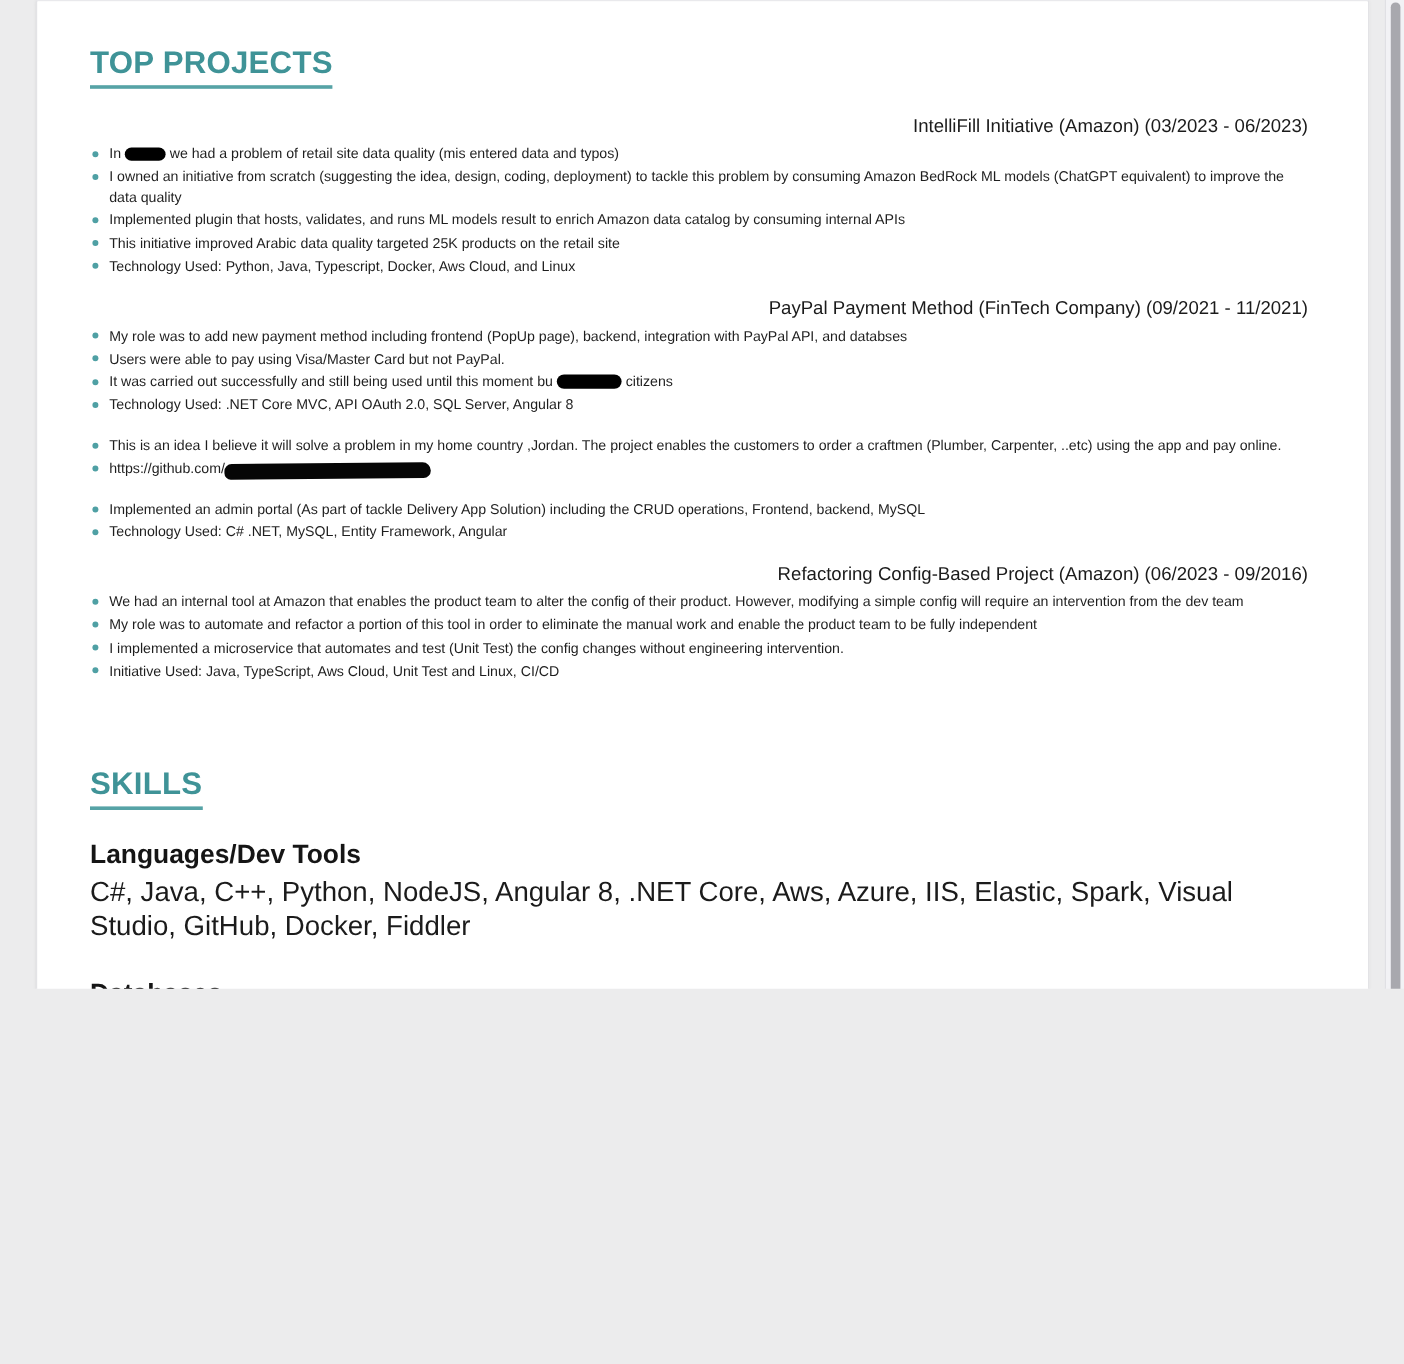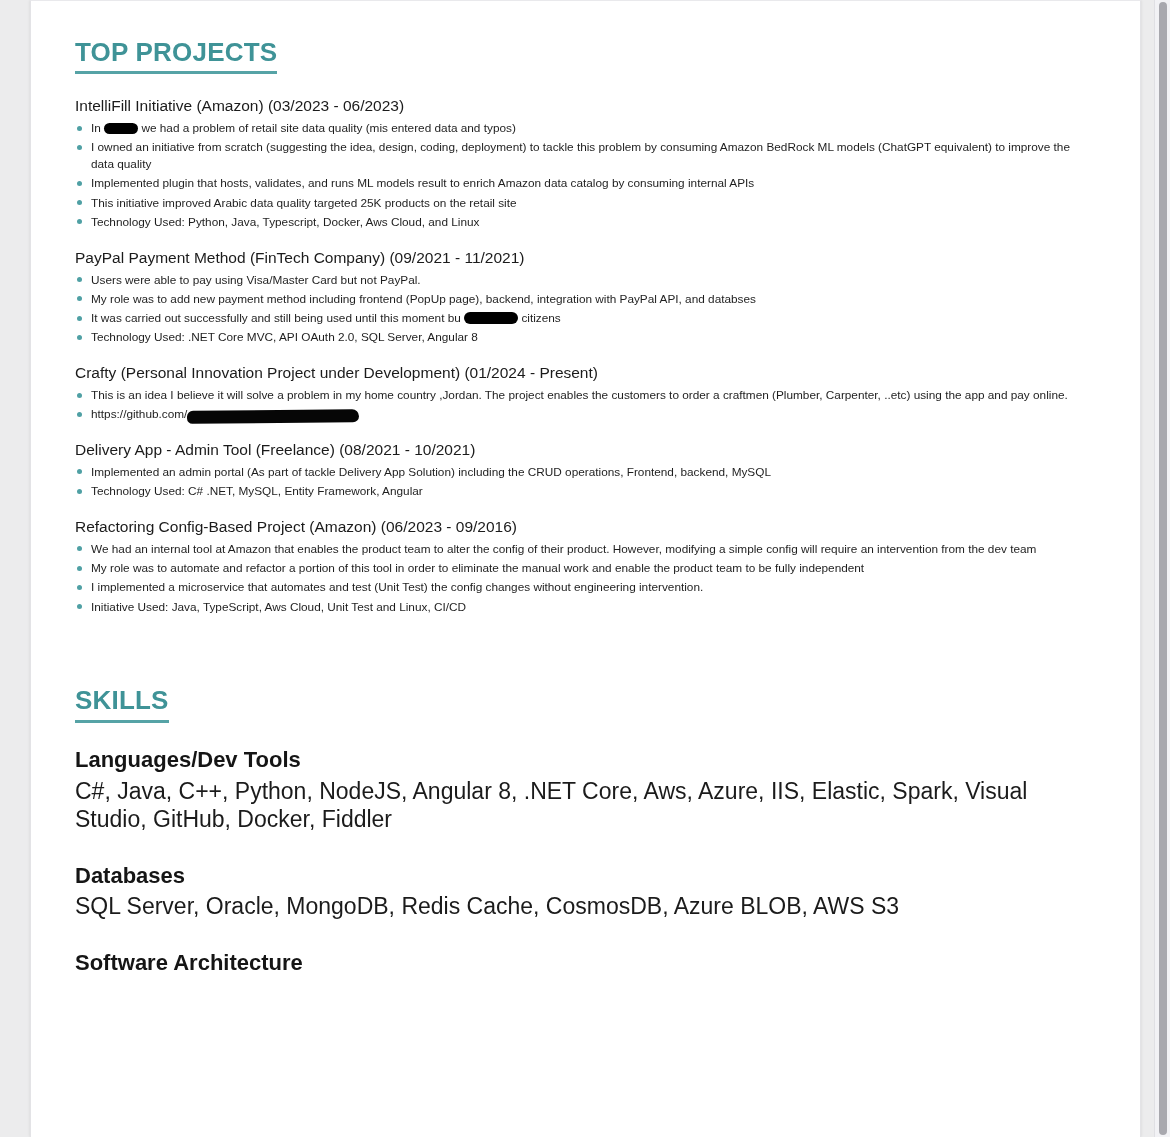--- a/index.html
+++ b/index.html
@@ -9,21 +9,21 @@
     width: 1170px;
     height: 1137px;
     background: #ececed;
     font-family: "Liberation Sans", sans-serif;
     overflow: hidden;
   }
 
   #viewer {
     position: relative;
     width: 1170px;
-    height: 1137px;
+    height: 824px;
     background: #ececed;
     overflow: hidden;
   }
 
   
   #page {
     position: absolute;
     left: 30px;
     top: 0;
     width: 1111px;
@@ -55,20 +55,21 @@
   .section-head-wrap { margin: 0 0 22px 0; }
 
   
   .project { margin-bottom: 17px; }
   .project-title {
     font-size: 15.5px;
     color: #1b1b1b;
     font-weight: normal;
     line-height: 1.35;
     margin: 0 0 3px 0;
+    text-align: right;
   }
   .bullets { list-style: none; margin: 0; padding: 0; }
   .bullet {
     position: relative;
     padding-left: 16px;
     font-size: 11.8px;
     line-height: 1.42;
     color: #1e1e1e;
     margin-bottom: 2.5px;
   }
@@ -165,35 +166,33 @@
                 <li class="bullet"><span>In </span><span class="redact redact-sm"></span><span> we had a problem of retail site data quality (mis entered data and typos)</span></li>
                 <li class="bullet"><span>I owned an initiative from scratch (suggesting the idea, design, coding, deployment) to tackle this problem by consuming Amazon BedRock ML models (ChatGPT equivalent) to improve the data quality</span></li>
                 <li class="bullet"><span>Implemented plugin that hosts, validates, and runs ML models result to enrich Amazon data catalog by consuming internal APIs</span></li>
                 <li class="bullet"><span>This initiative improved Arabic data quality targeted 25K products on the retail site</span></li>
                 <li class="bullet"><span>Technology Used: Python, Java, Typescript, Docker, Aws Cloud, and Linux</span></li>
               </ul>
             </div>
             <div class="project">
               <div class="project-title">PayPal Payment Method (FinTech Company) (09/2021 - 11/2021)</div>
               <ul class="bullets">
+                <li class="bullet"><span>My role was to add new payment method including frontend (PopUp page), backend, integration with PayPal API, and databses</span></li>
                 <li class="bullet"><span>Users were able to pay using Visa/Master Card but not PayPal.</span></li>
-                <li class="bullet"><span>My role was to add new payment method including frontend (PopUp page), backend, integration with PayPal API, and databses</span></li>
                 <li class="bullet"><span>It was carried out successfully and still being used until this moment bu </span><span class="redact redact-lg"></span><span> citizens</span></li>
                 <li class="bullet"><span>Technology Used: .NET Core MVC, API OAuth 2.0, SQL Server, Angular 8</span></li>
               </ul>
             </div>
             <div class="project">
-              <div class="project-title">Crafty (Personal Innovation Project under Development) (01/2024 - Present)</div>
               <ul class="bullets">
                 <li class="bullet"><span>This is an idea I believe it will solve a problem in my home country ,Jordan. The project enables the customers to order a craftmen (Plumber, Carpenter, ..etc) using the app and pay online.</span></li>
                 <li class="bullet"><span>https://github.com/</span><span class="redact redact-link"></span><span></span></li>
               </ul>
             </div>
             <div class="project">
-              <div class="project-title">Delivery App - Admin Tool (Freelance) (08/2021 - 10/2021)</div>
               <ul class="bullets">
                 <li class="bullet"><span>Implemented an admin portal (As part of tackle Delivery App Solution) including the CRUD operations, Frontend, backend, MySQL</span></li>
                 <li class="bullet"><span>Technology Used: C# .NET, MySQL, Entity Framework, Angular</span></li>
               </ul>
             </div>
             <div class="project">
               <div class="project-title">Refactoring Config-Based Project (Amazon) (06/2023 - 09/2016)</div>
               <ul class="bullets">
                 <li class="bullet"><span>We had an internal tool at Amazon that enables the product team to alter the config of their product. However, modifying a simple config will require an intervention from the dev team</span></li>
                 <li class="bullet"><span>My role was to automate and refactor a portion of this tool in order to eliminate the manual work and enable the product team to be fully independent</span></li>

